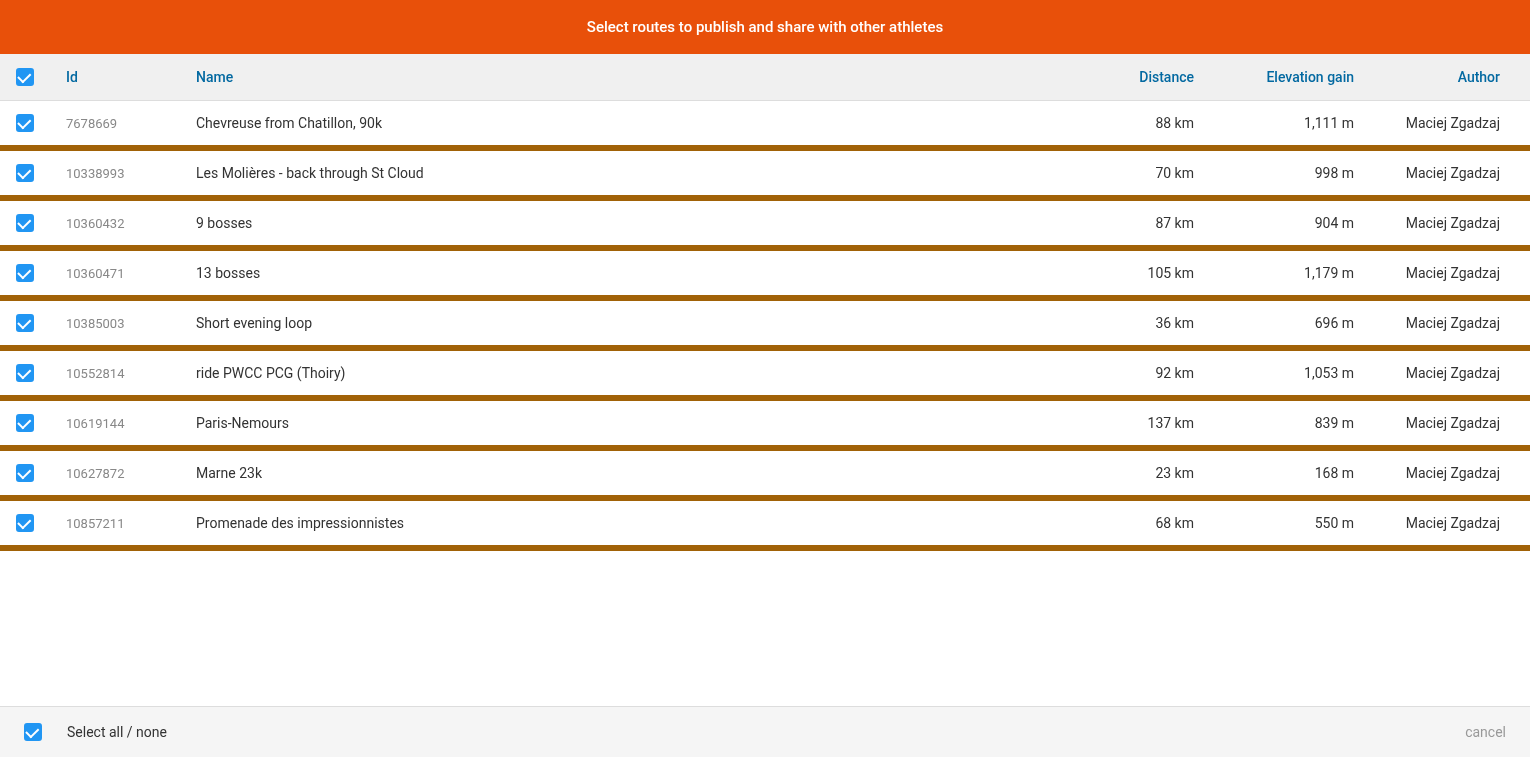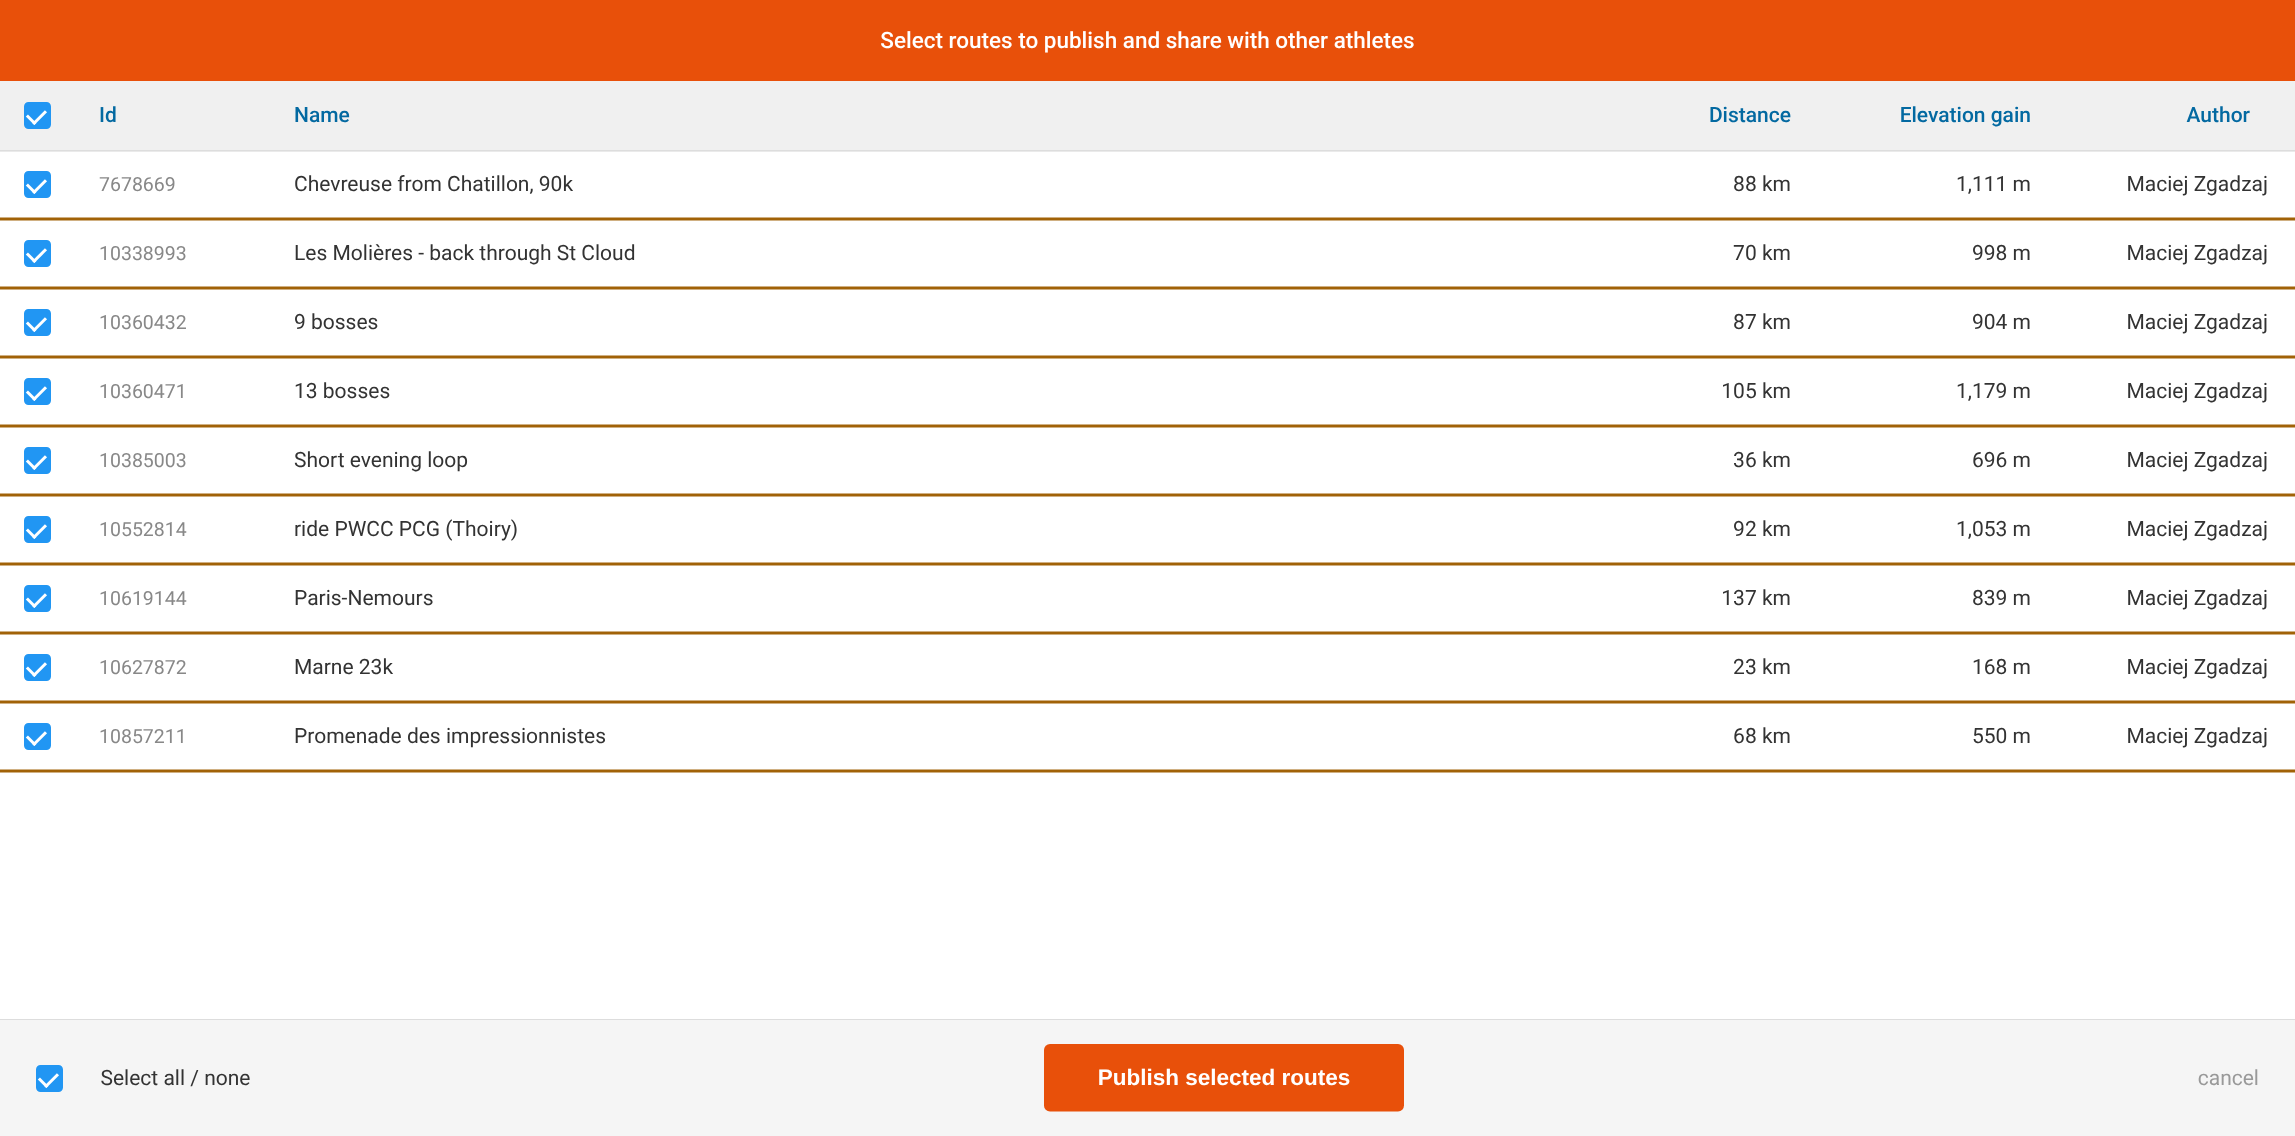--- a/index.html
+++ b/index.html
@@ -58,42 +58,42 @@
     thead th.col-elevation {
       width: 160px;
       text-align: right;
     }
     thead th.col-author {
       width: 160px;
       text-align: right;
       padding-right: 30px;
     }
     tbody tr {
-      border-bottom: 2px solid #a16207;
+      border-bottom: 6px solid #a16207;
     }
     tbody td {
       padding: 13px 16px;
       color: #333;
     }
     tbody td.col-checkbox {
       text-align: center;
     }
     tbody td.col-id {
       color: #888;
       font-size: 13px;
     }
     tbody td.col-distance {
       text-align: right;
     }
     tbody td.col-elevation {
       text-align: right;
     }
     tbody td.col-author {
       text-align: right;
-      padding-right: 18px;
+      padding-right: 30px;
     }
     .checkbox-custom {
       width: 18px;
       height: 18px;
       background: #2196F3;
       border: 2px solid #2196F3;
       border-radius: 3px;
       display: inline-flex;
       align-items: center;
       justify-content: center;
@@ -270,15 +270,14 @@
   </tr>
       </tbody>
   </table>
 </div>
 
 <div class="footer-bar">
   <div class="select-all-area">
     <div class="checkbox-custom"></div>
     <span class="select-all-label">Select all / none</span>
   </div>
-  <button class="publish-btn">Publish selected routes</button>
   <a class="cancel-link">cancel</a>
 </div>
 
 </body></html>

